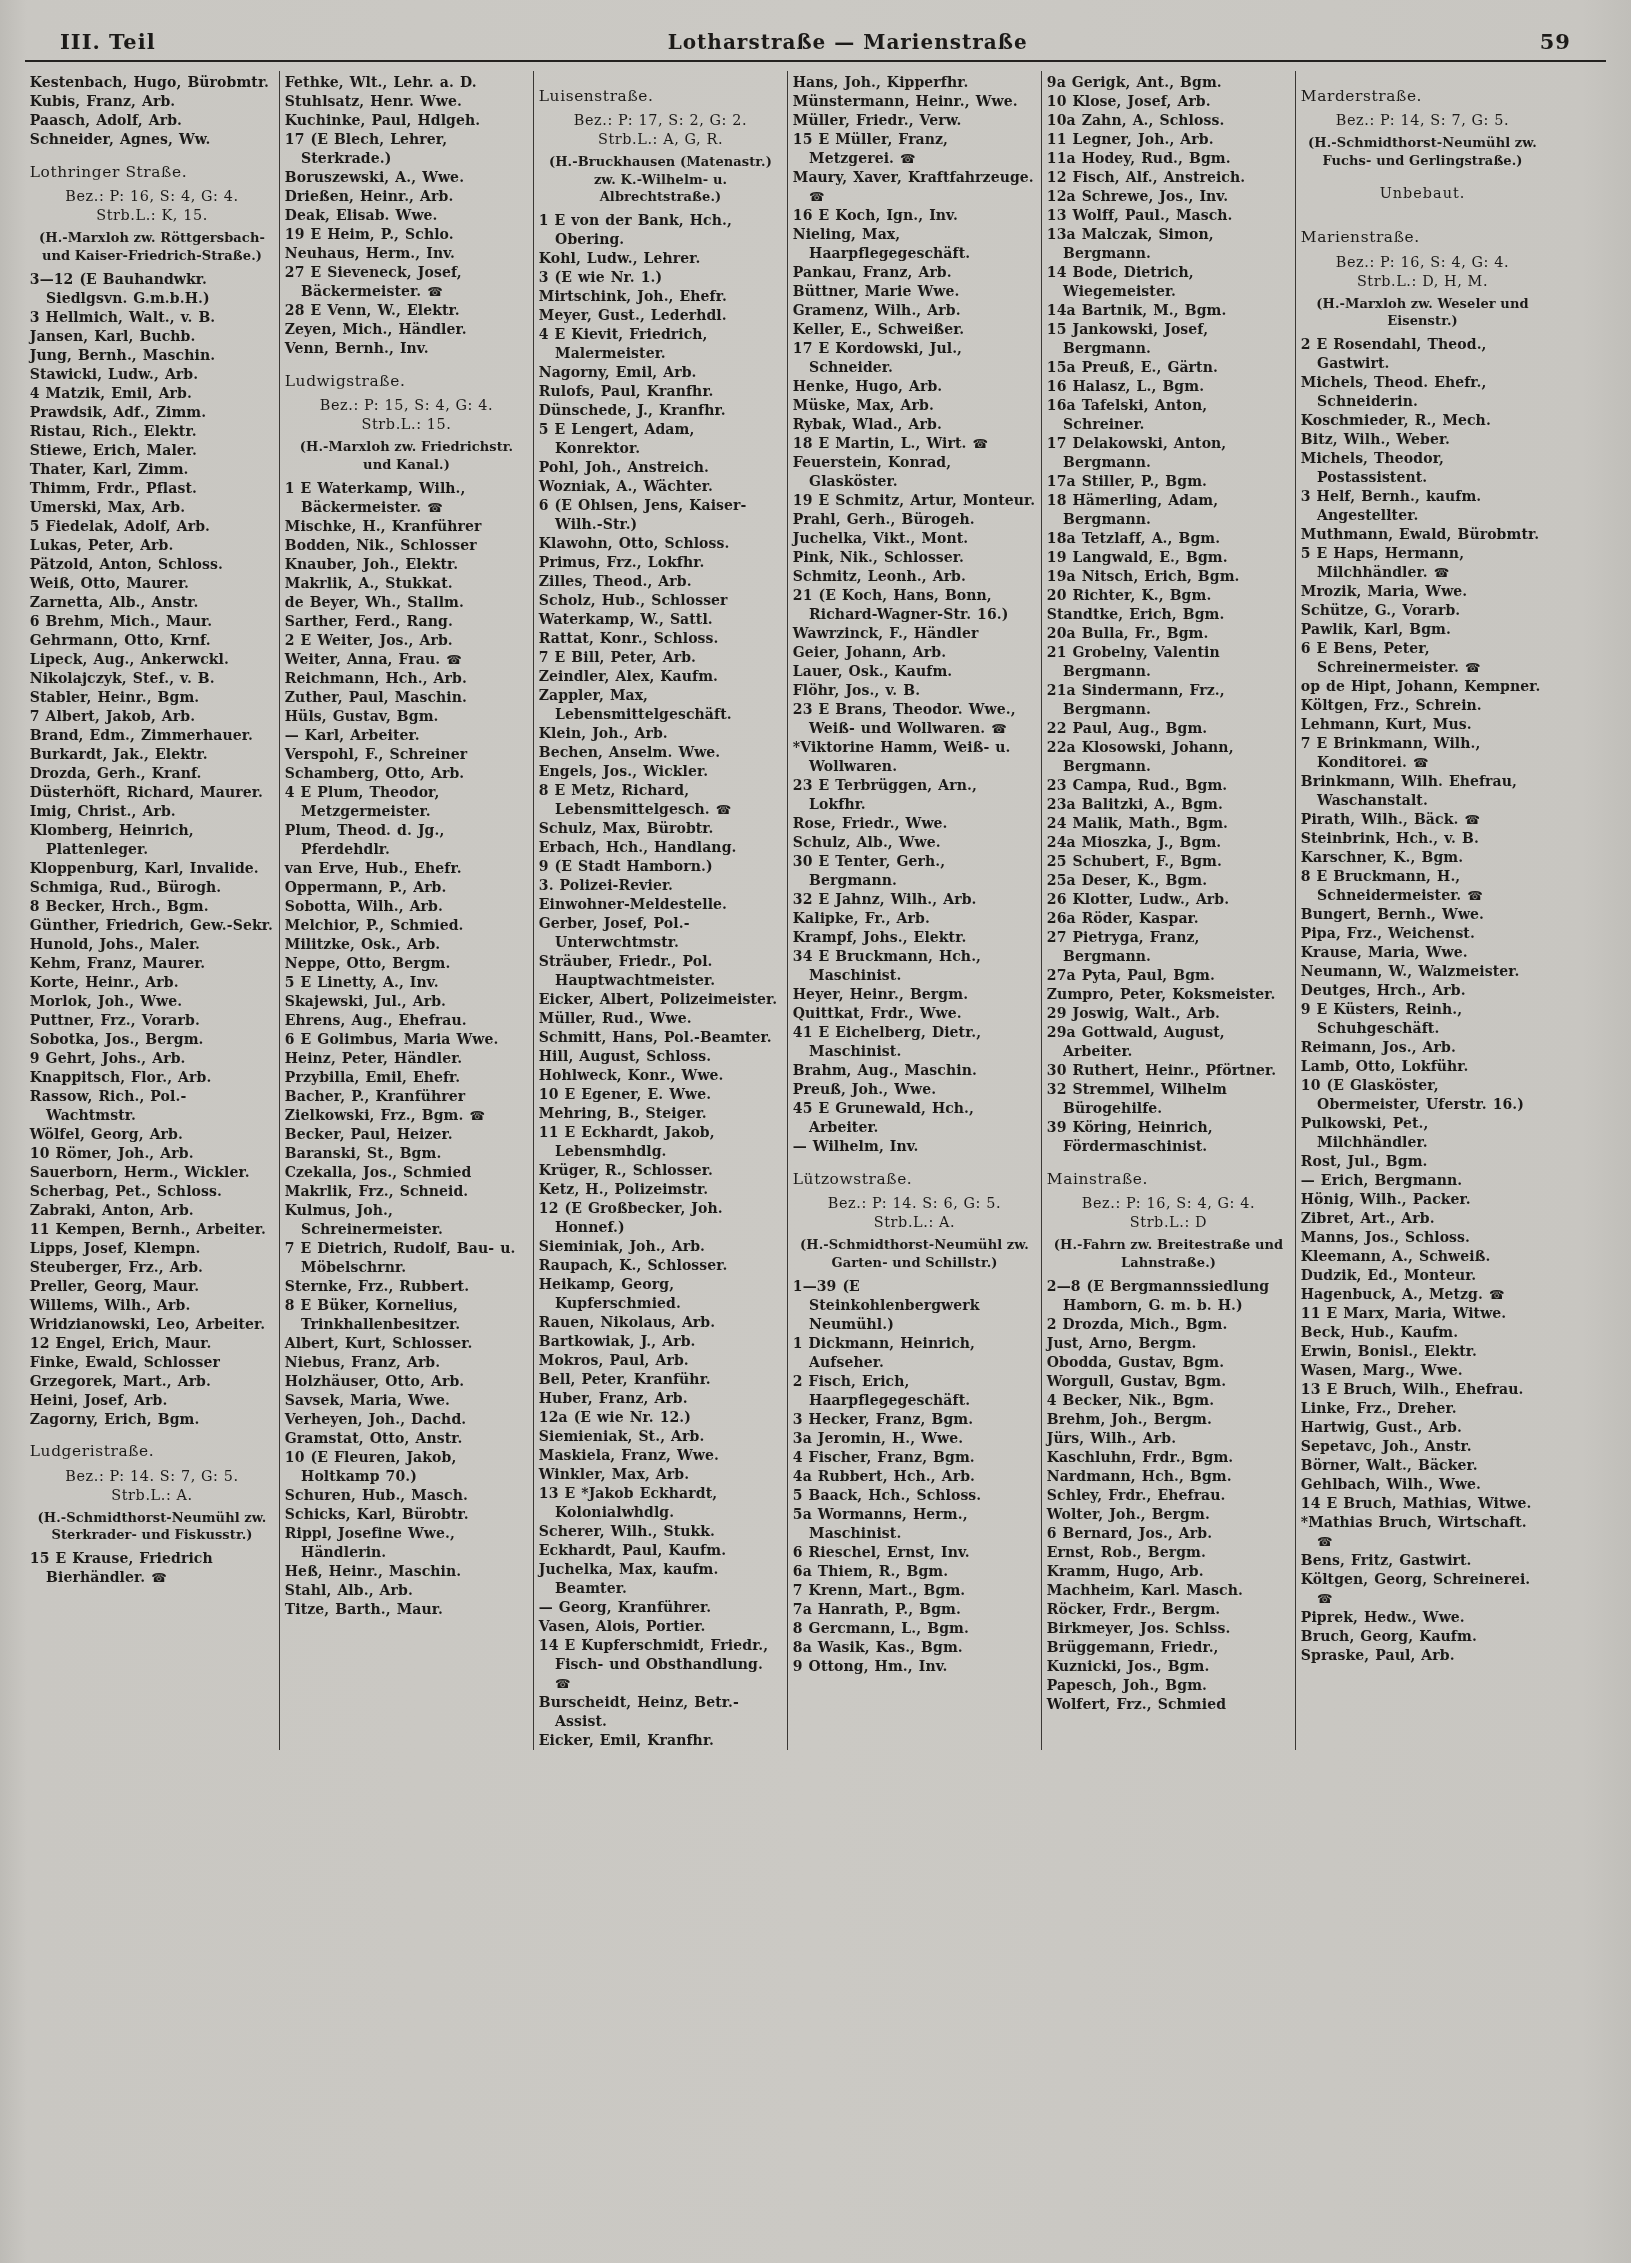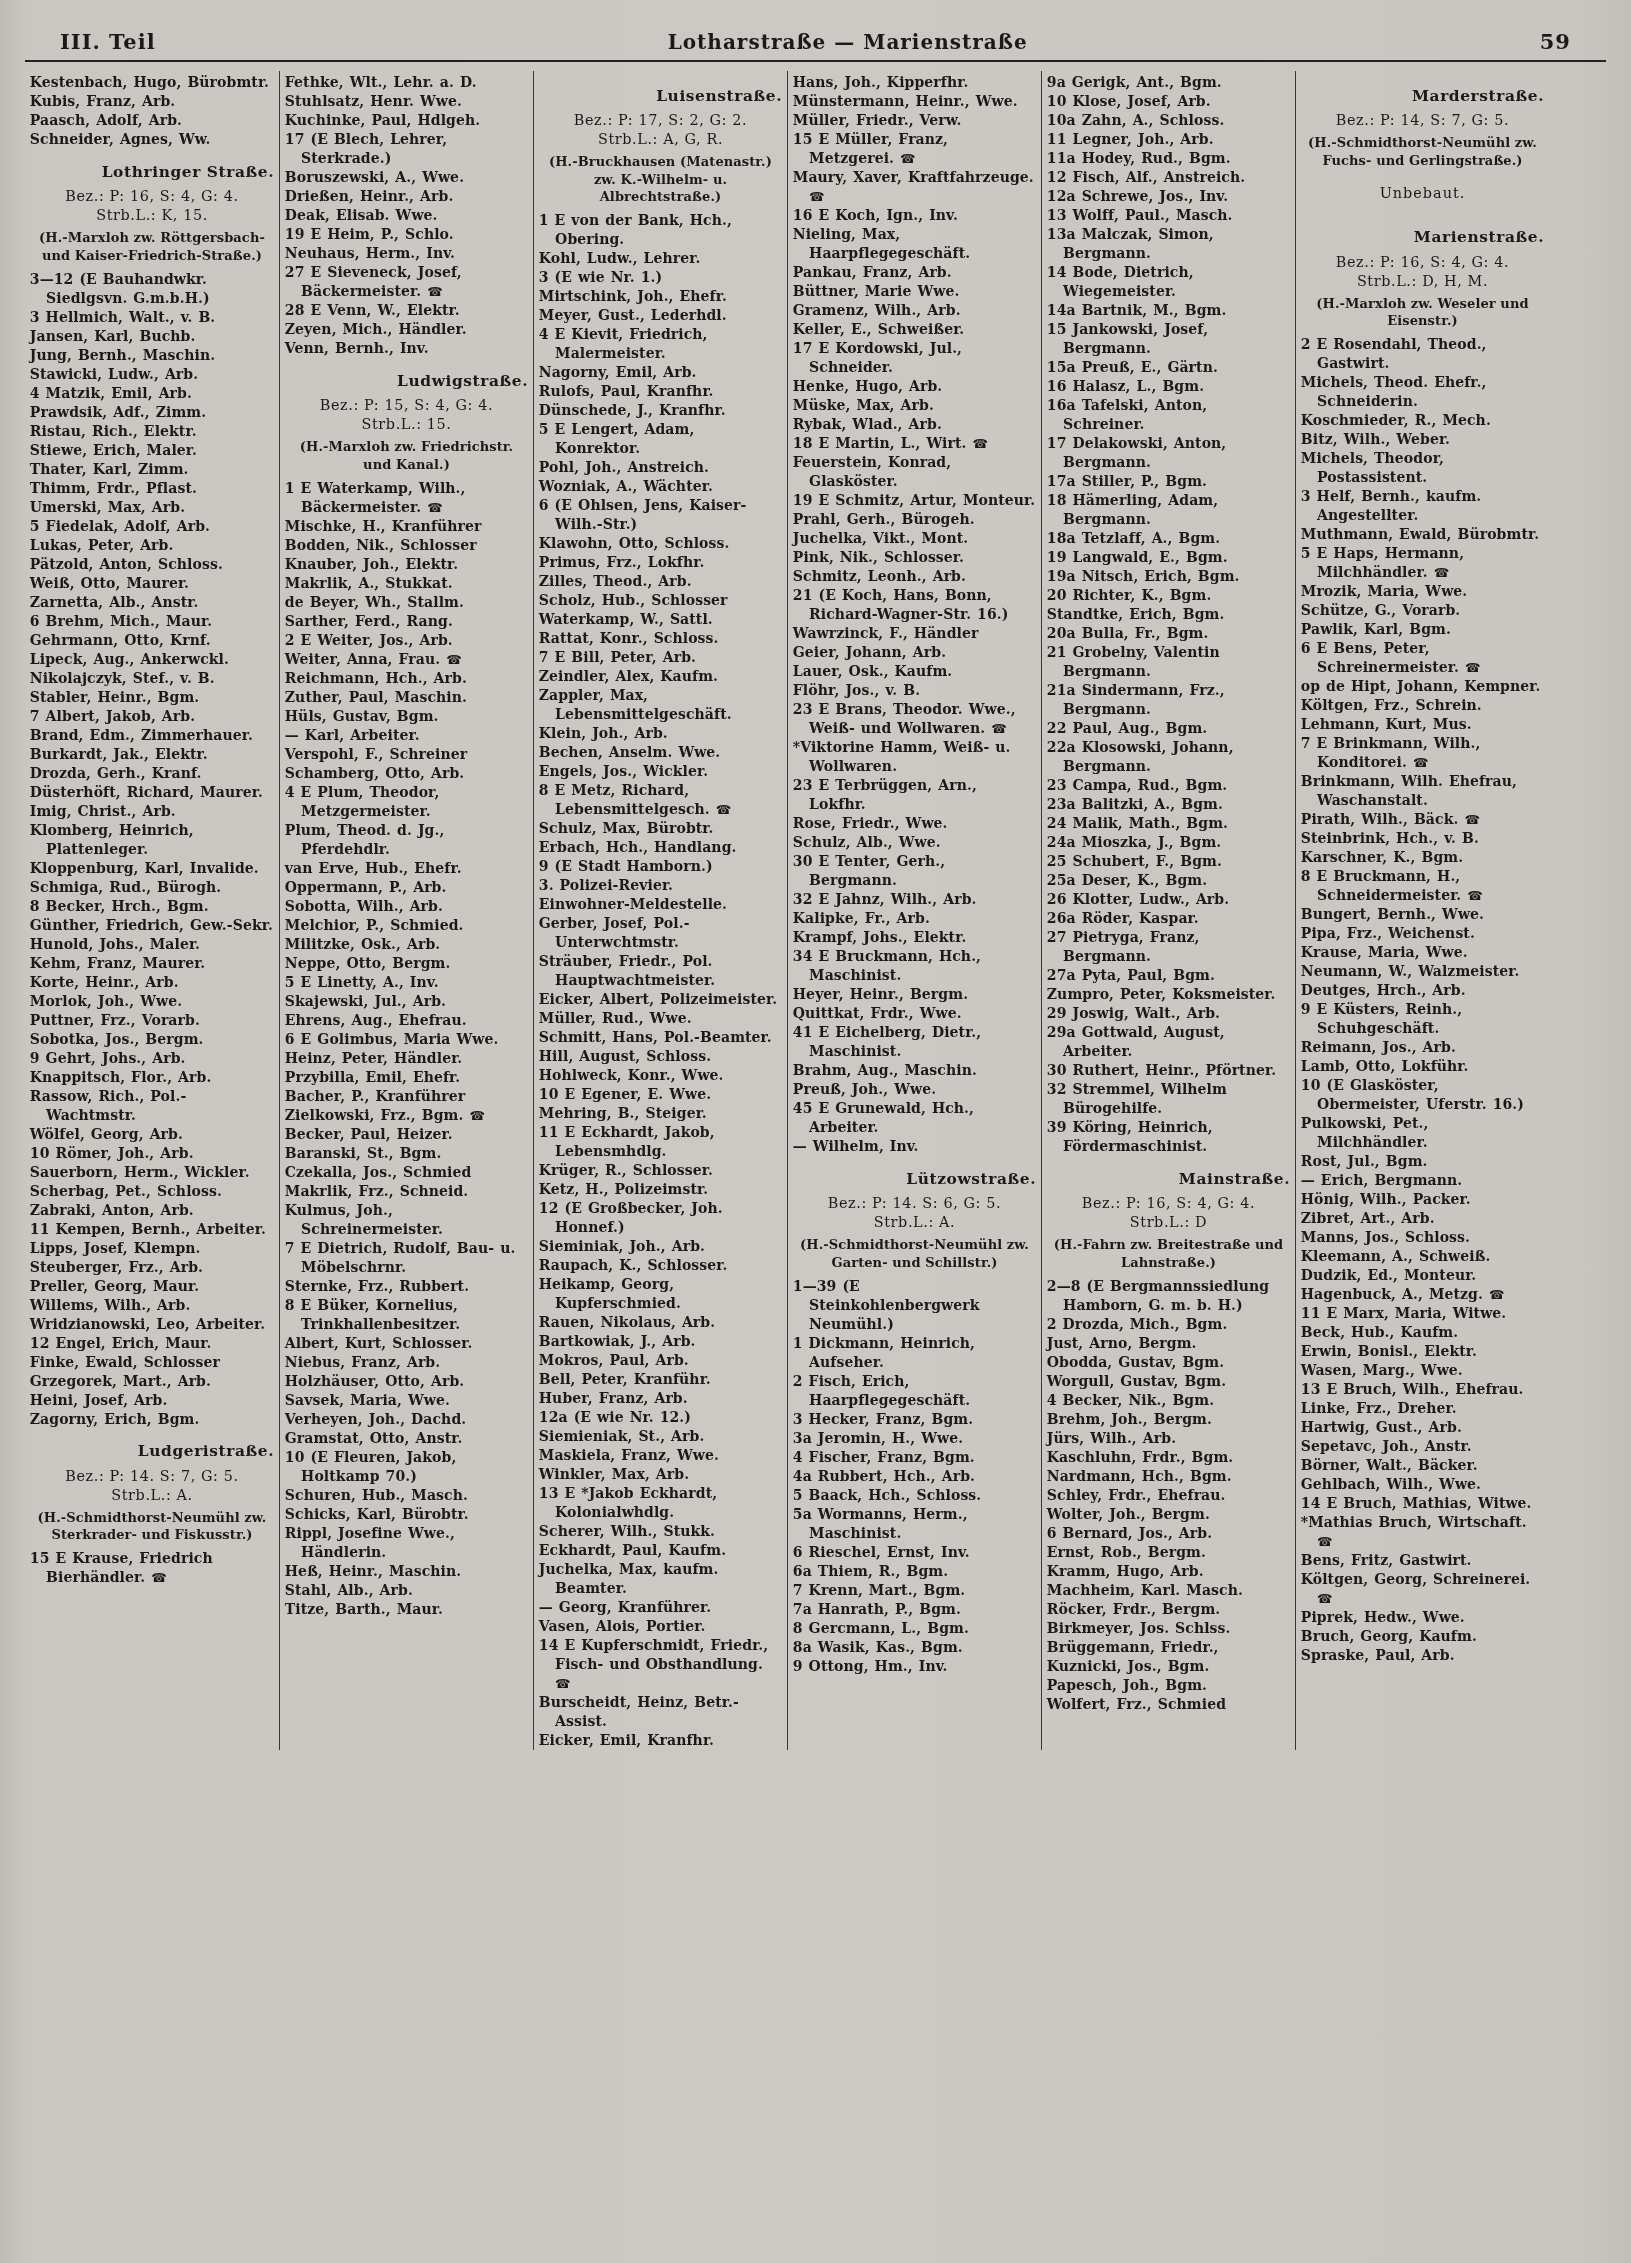--- a/index.html
+++ b/index.html
@@ -44,22 +44,22 @@
     letter-spacing:0.1px;
   }
   .col + .col{border-left:1.4px solid #3a3734;}
   .entry{
     padding-left:16.3px;
     text-indent:-16.3px;
     word-spacing:1px;
   }
   .entry b{font-weight:900;}
   .street{
-    text-align:right;
-    font-weight:700;
+    text-align:left;
+    font-weight:400;
     font-size:15.4px;
     margin:13.4px 0 5.8px 0;
     letter-spacing:0.6px;
   }
   .meta{
     text-align:center;
     font-weight:normal;
     font-family:"DejaVu Serif", serif;
     font-size:14.4px;
     letter-spacing:0.6px;

